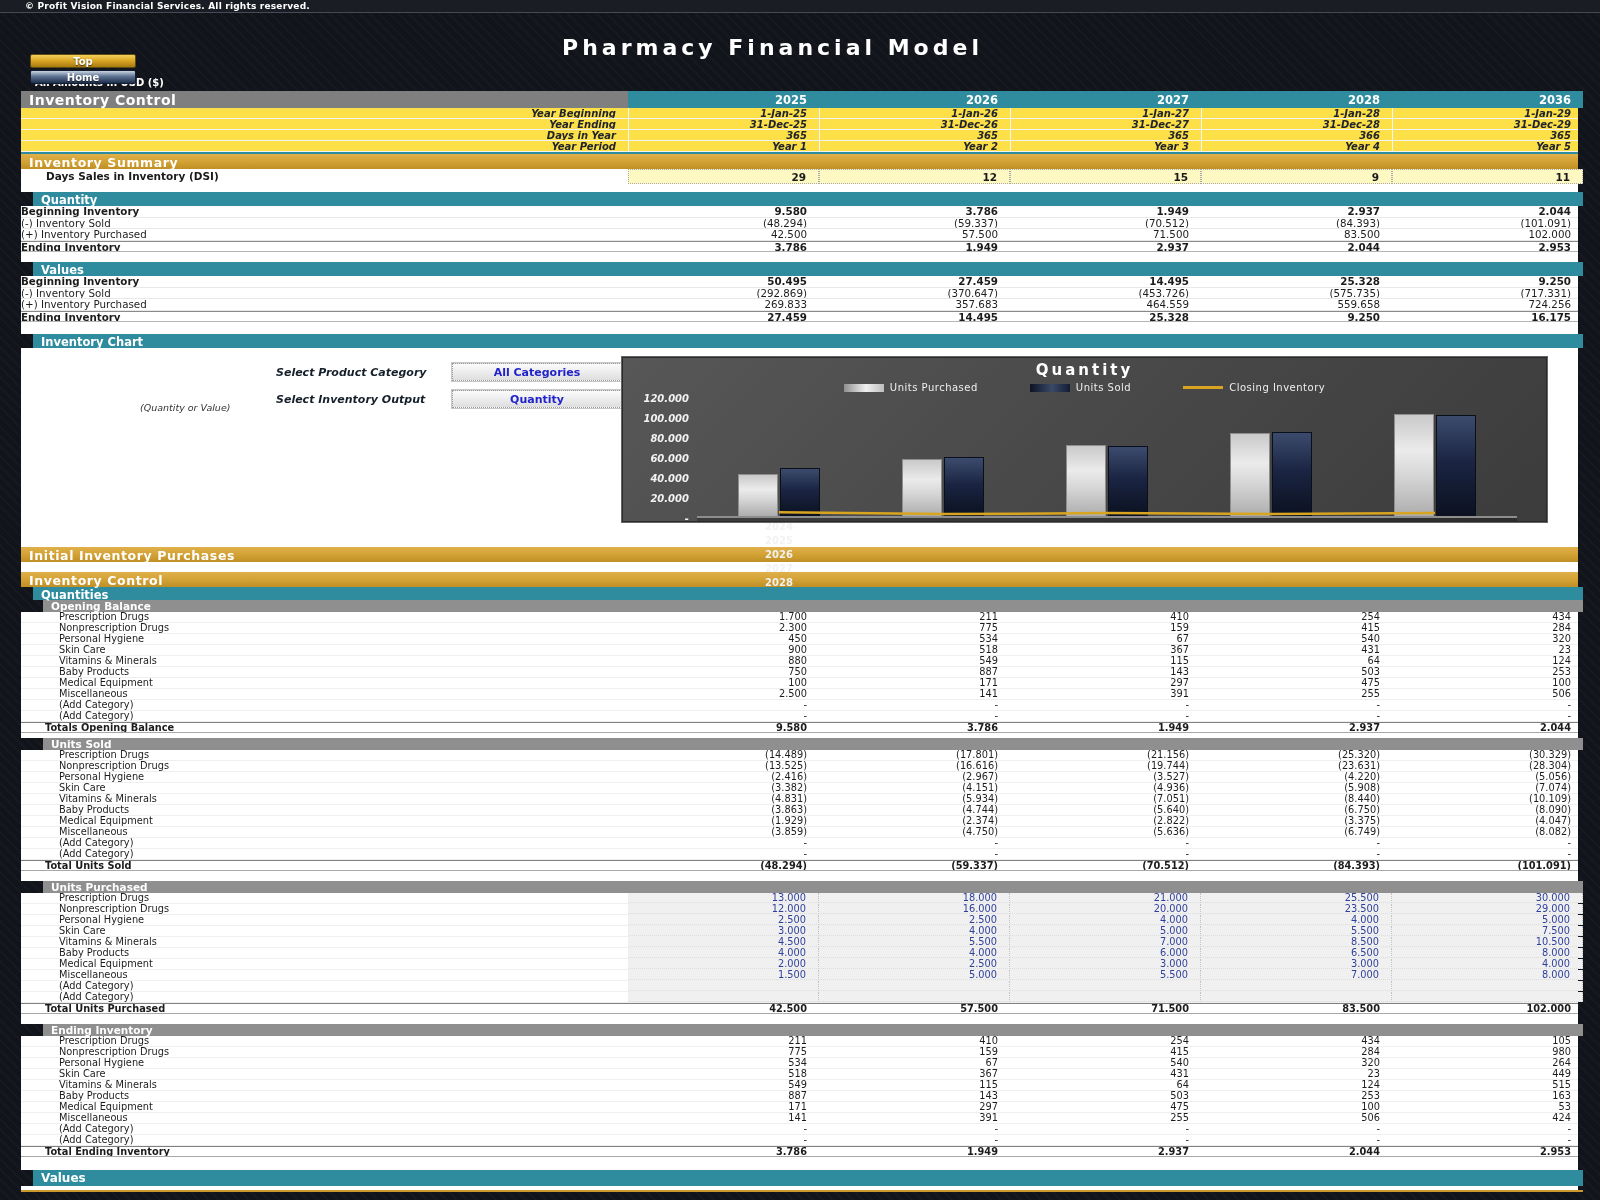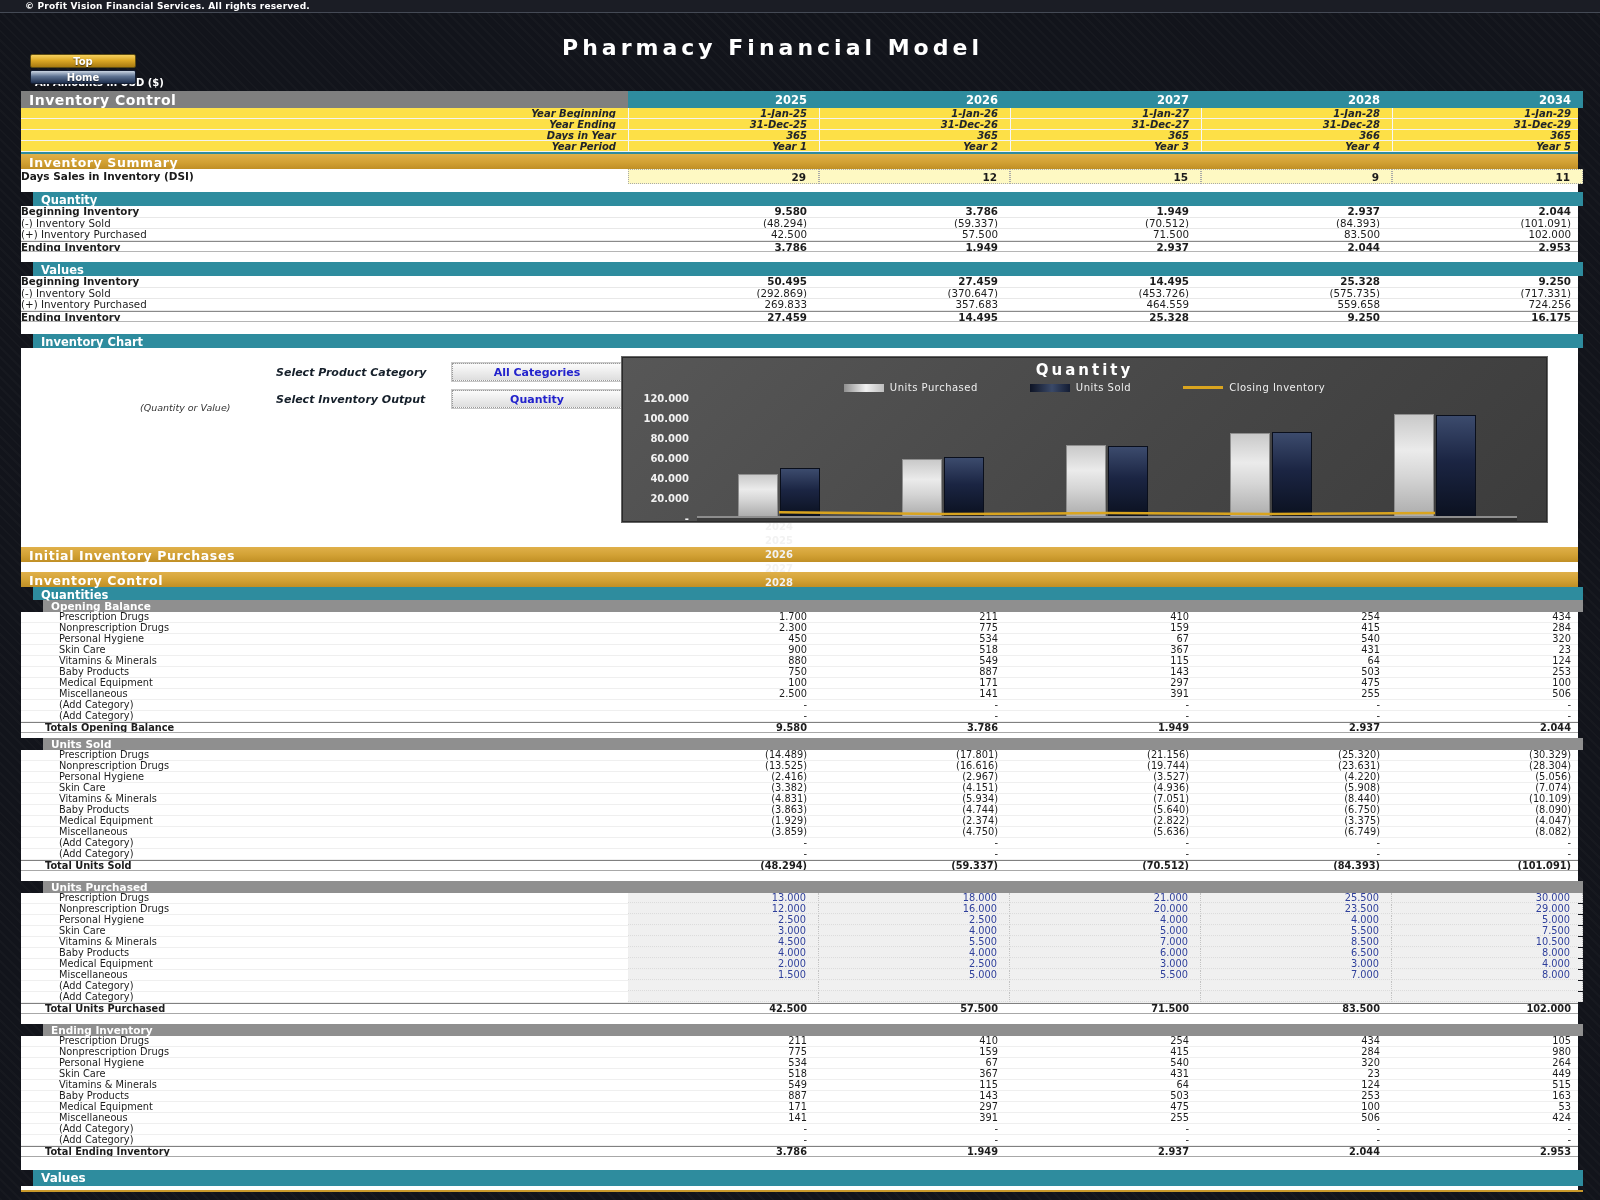--- a/index.html
+++ b/index.html
@@ -51,21 +51,21 @@
 
   .bar{ color:#fff; font-weight:bold; }
   .bar.gold{ height:15px; font-size:12.5px; padding:1px 0 0 8px; letter-spacing:.6px;
     background:linear-gradient(180deg,#e0b04a 0%,#d2a134 55%,#c08f25 100%); }
   .bar.teal{ height:14px; font-size:11.5px; padding:1px 0 0 8px; background:#2e8c9e; margin-left:12px; width:1550px; }
   .bar.grayc{ height:12px; font-size:10.5px; padding:0 0 0 8px; background:#8f8f8f; margin-left:22px; width:1540px; line-height:12px; }
 
   
   .dsi-rows .trow{ height:15px; }
   .dsi-rows .tcell{ font-size:10.5px; font-weight:bold; line-height:15px; }
-  .dsi-rows .tcell.lab{ }
+  .dsi-rows .tcell.lab{ padding-left:25px; }
   .dsi-rows .tcell.val{ border:1px dotted #a9a9a9; background:#fef9c3; }
 
   
   .rows-md .trow{ height:11.5px; border-bottom:1px solid #e8e8e8; }
   .rows-md .tcell{ font-size:10.3px; line-height:11px; color:#1c1c1c; }
   .rows-md .tcell.lab{ }
   .rows-md .trow.bold .tcell{ font-weight:bold; }
   .rows-md .trow.total .tcell{ font-weight:bold; }
   .rows-md .trow.total{ border-top:1px solid #8a8a8a; border-bottom:1px solid #b5b5b5; }
 
@@ -90,21 +90,21 @@
   .chart-box{ width:925px; height:165px; background:linear-gradient(135deg,#575757 0%,#474747 55%,#3c3c3c 100%);
     border:1px solid #2a2a2a; outline:1px solid #666; position:relative; padding-top:3px; }
   .chart-title{ text-align:center; color:#fff; font-size:15px; font-weight:bold; letter-spacing:3px; }
   .legend{ display:flex; justify-content:center; gap:52px; margin-top:2px; height:13px; align-items:center; }
   .leg-item{ display:flex; align-items:center; gap:6px; color:#efefef; font-size:10px; letter-spacing:.5px; }
   .sw{ width:40px; height:8px; display:inline-block; }
   .sw.silver-sw{ background:linear-gradient(90deg,#8f8f8f,#f0f0f0 55%,#bdbdbd); }
   .sw.navy-sw{ background:linear-gradient(90deg,#0d1324,#3a4968 55%,#131c33); }
   .sw.gold-sw{ height:3px; background:#d9a41f; }
   .chart-area{ display:flex; margin-top:4px; }
-  .yaxis{ width:74px; position:relative; height:120px; }
+  .yaxis{ width:74px; position:relative; height:120px;font-style:italic; }
   .ytick{ position:absolute; right:8px; color:#f2f2f2; font-size:10px; font-weight:bold; }
   .plot{ width:820px; height:120px; position:relative; display:flex; align-items:flex-end;
     border-bottom:2px solid #8d8d8d; box-shadow:0 3px 0 rgba(0,0,0,.25); }
   .bar-group{ width:164px; display:flex; justify-content:center; align-items:flex-end; gap:2px; height:100%; }
   .cbar{ width:40px; }
   .cbar.silver{ background:linear-gradient(180deg,#c9c9c9 0%,#ebebeb 35%,#d6d6d6 60%,#adadad 100%); border:1px solid #8e8e8e; border-bottom:none; }
   .cbar.navy{ background:linear-gradient(180deg,#3c4b6d 0%,#1b2543 45%,#0b1120 100%); border:1px solid #0a0f1c; border-bottom:none; }
   .line-svg{ position:absolute; left:0; bottom:0; }
   .xlabels{ display:flex; margin-left:74px; width:820px;flex-direction:column; }
   .xlab{ width:164px; text-align:center; color:#f2f2f2; font-size:10px; font-weight:bold; padding-top:3px; }
@@ -126,21 +126,21 @@
   </div>
   <div class="page-title">Pharmacy Financial Model</div>
 </div>
 
 <div class="amounts-note">All Amounts in  USD ($)</div>
 
 <div class="content">
 
   <div class="head-row">
     <div class="head-label">Inventory Control</div>
-    <div class="head-years"><div class="year-cell">2025</div><div class="year-cell">2026</div><div class="year-cell">2027</div><div class="year-cell">2028</div><div class="year-cell">2034</div></div>
+    <div class="head-years"><div class="year-cell">2025</div><div class="year-cell">2026</div><div class="year-cell">2027</div><div class="year-cell">2028</div><div class="year-cell">2036</div></div>
   </div>
   <div class="param-block">
       <div class="trow">
         <div class="tcell lab">Year Beginning</div>
         <div class="tcell val">1-Jan-25</div>
         <div class="tcell val">1-Jan-26</div>
         <div class="tcell val">1-Jan-27</div>
         <div class="tcell val">1-Jan-28</div>
         <div class="tcell val">1-Jan-29</div>
       </div>

